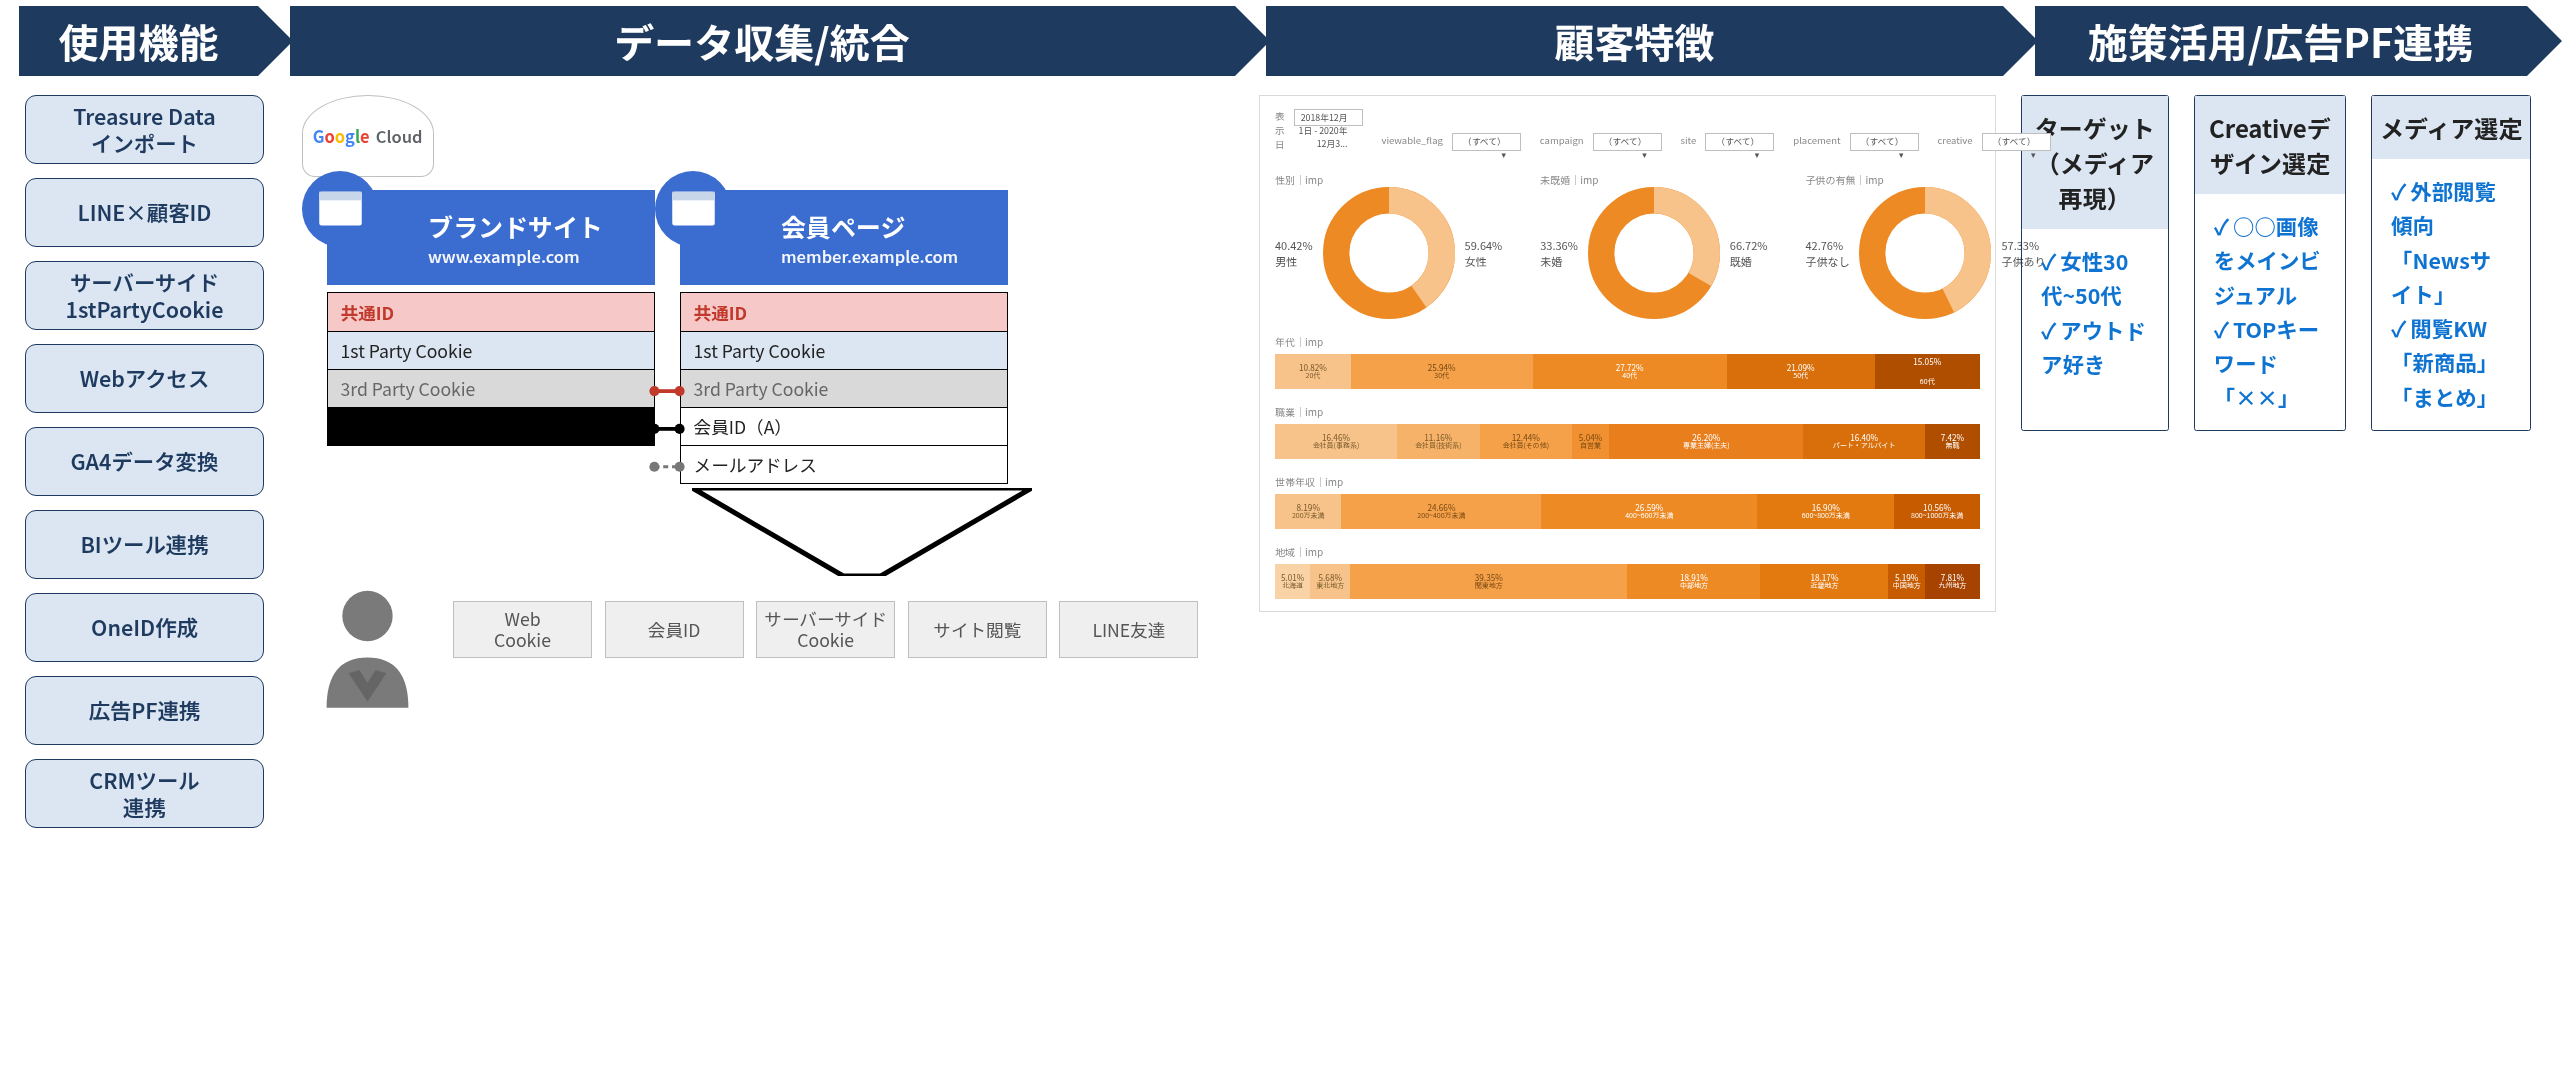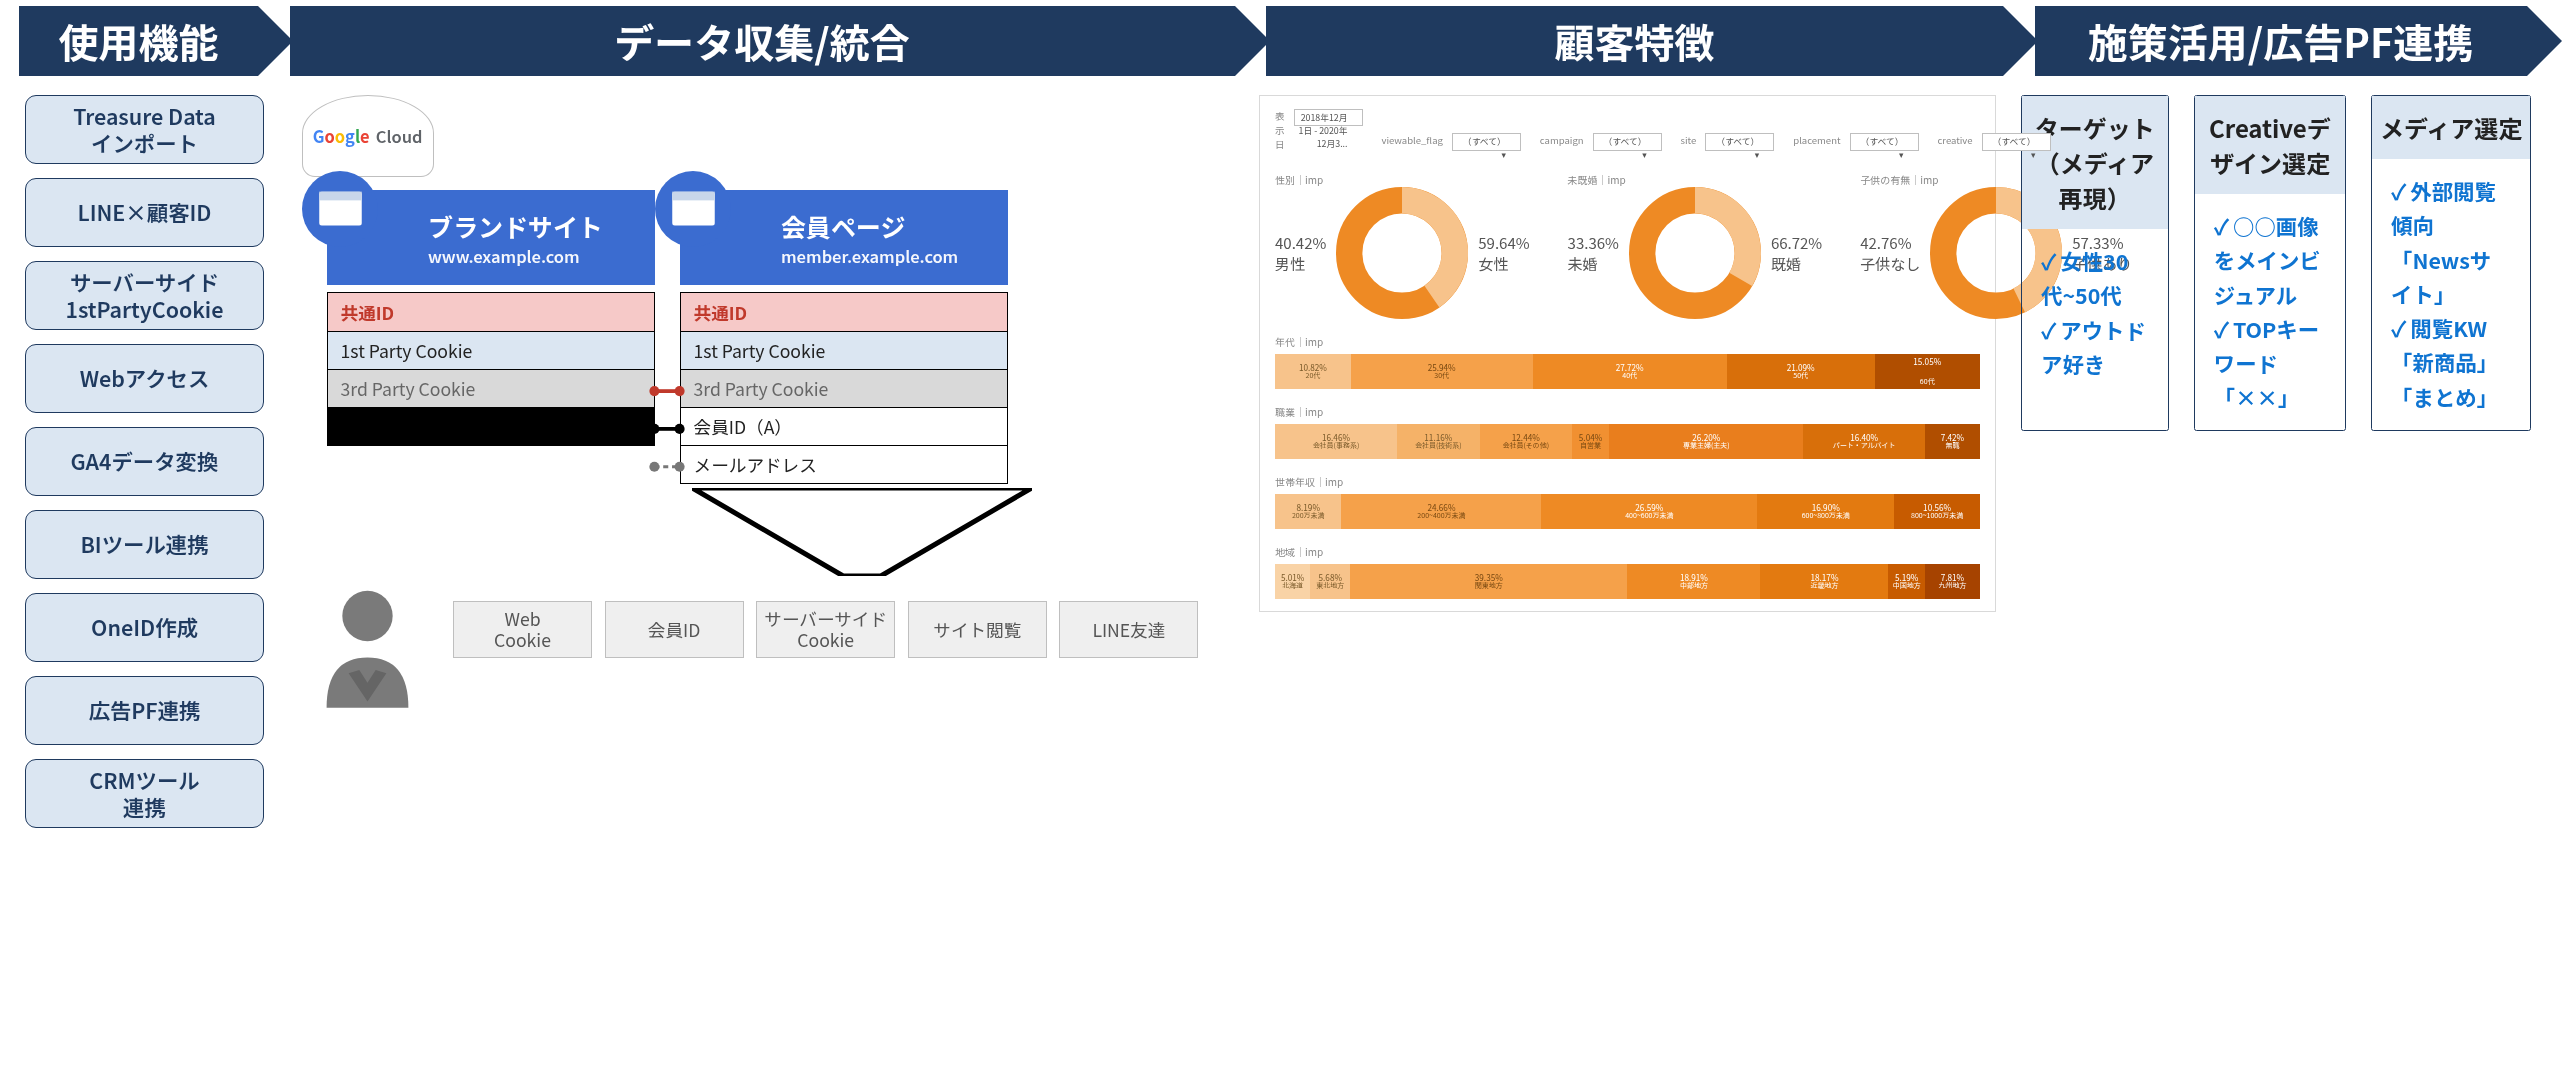--- a/index.html
+++ b/index.html
@@ -122,21 +122,21 @@
   .dash-filters .lbl{font-size:9.5px;color:#888;}
   .dash-filters select, .dash-filters .drop{
     border:0.6px solid var(--grey);height:17.6px;font-size:8.8px;color:#555;background:#fff;
     padding:1.3px 14px 1.3px 3.8px;appearance:none;position:relative;display:inline-block;min-width:69px;
   }
   .dash-filters .imp-total{margin-left:auto;text-align:right;font-size:8.8px;color:#888;}
   .dash-filters .imp-total .n{display:block;font-size:12.6px;color:#333;}
   .subhead{font-size:10px;color:#888;margin-top:15px;}
   .donut-wrap{display:flex;align-items:center;gap:10px;}
   .donut{width:132px;height:132px;}
-  .d-label{font-size:15px;color:#555;white-space:nowrap;}
+  .d-label{font-size:11px;color:#555;white-space:nowrap;}
   .stacked{display:flex;height:35px;width:100%;margin-top:5px;font-size:7.6px;color:#fff;text-align:center;}
   .stacked .seg{display:flex;flex-direction:column;align-items:center;justify-content:center;line-height:1.1;padding:1.3px 1.3px;overflow:hidden;white-space:nowrap;}
   .stacked .seg .p{font-size:8.2px;}
   .stacked .seg .cat{font-size:7px;}
   
   .col-activate{width:510px;display:flex;flex-direction:row;gap:25px;}
   .card{border:1.3px solid var(--navy);border-radius:2.5px;}
   .card .card-head{background:var(--lightblue);color:var(--ink);font-size:24px;font-weight:700;text-align:center;padding:14px 6.3px;}
   .card .card-body{padding:15px 19px;}
   .check-list{list-style:none;margin:0;padding:0;}

